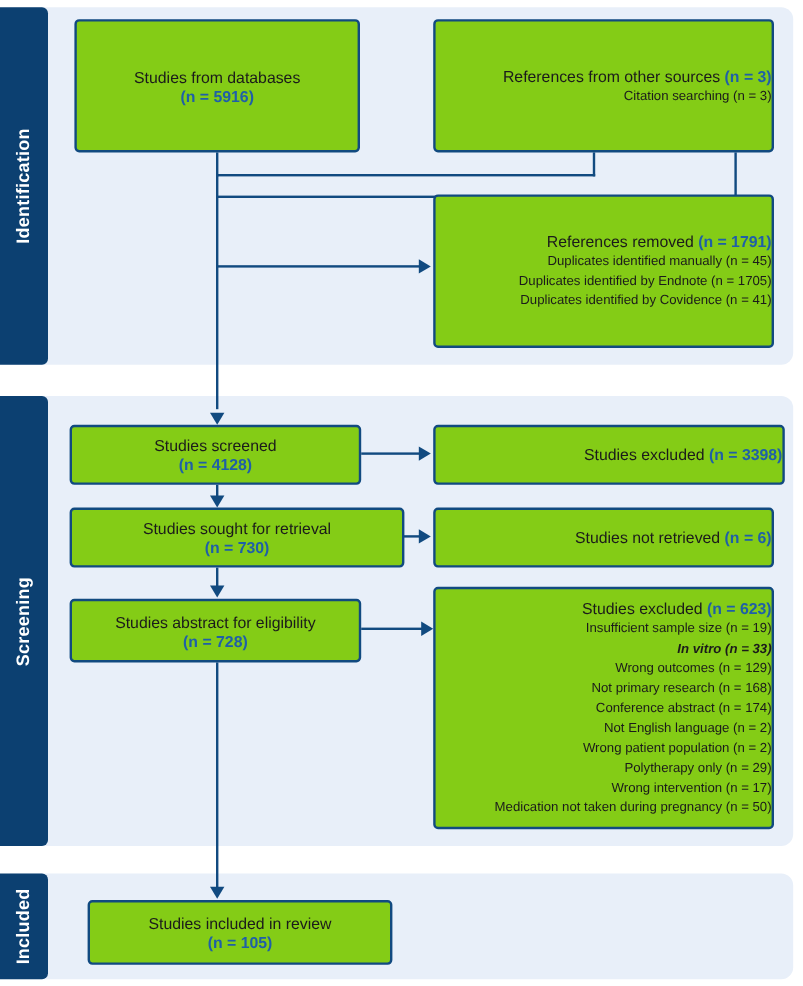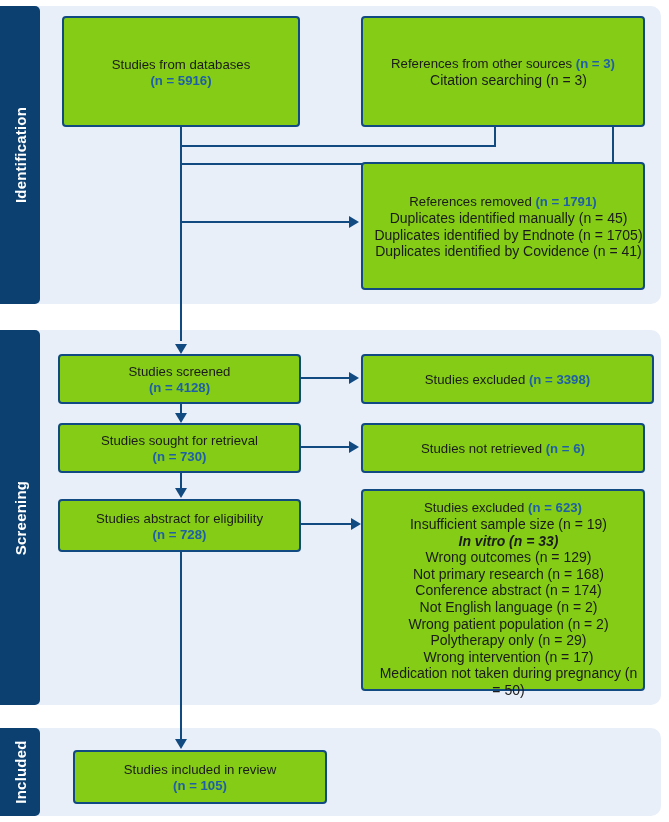--- a/index.html
+++ b/index.html
@@ -14,25 +14,25 @@
         color:#ffffff;font-weight:bold;font-size:15px;}
   .band span{position:absolute;left:50%;top:50%;
              transform:translate(-50%,-50%) rotate(-90deg);
              white-space:nowrap;display:block;letter-spacing:.2px;}
 
   
   .box{position:absolute;background:#84cc16;border:2.2px solid #114a80;
        border-radius:4px;box-sizing:border-box;}
   .box .inner{position:absolute;left:0;right:0;top:50%;transform:translateY(-50%);
               padding:0 8px;box-sizing:border-box;}
-  .box.left .inner{text-align:center;padding:0 0;}
+  .box.left .inner{text-align:right;padding:0 0;}
   .ctr{text-align:center;}
   .t{color:#1b1b1b;font-size:13.2px;line-height:17px;}
   .n{color:#1f5fa8;font-weight:bold;font-size:13.2px;}
-  .sub{color:#1b1b1b;font-size:14px;line-height:16.6px;padding-left:11px;}
+  .sub{color:#1b1b1b;font-size:11px;line-height:16.6px;padding-left:11px;}
   .sub.ital{font-style:italic;font-weight:bold;}
   .hdr{font-size:13.4px;}
 
   
   .ln{position:absolute;background:#114a80;}
   .vl{width:2.4px;}
   .hl{height:2.4px;}
   .arw{position:absolute;width:0;height:0;}
   .arw.down{border-left:6.5px solid transparent;border-right:6.5px solid transparent;
             border-top:10px solid #114a80;}
@@ -121,21 +121,21 @@
       <div class="n">(n = 4128)</div>
     </div>
   </div>
 
   <div class="box left" style="left:361px;top:354px;width:293px;height:50px;">
     <div class="inner">
       <div class="hdr"><span class="t">Studies excluded </span><span class="n">(n = 3398)</span></div>
     </div>
   </div>
 
-  <div class="box" style="left:58px;top:423px;width:243px;height:50px;">
+  <div class="box" style="left:58px;top:423px;width:279px;height:50px;">
     <div class="inner ctr">
       <div class="t">Studies sought for retrieval</div>
       <div class="n">(n = 730)</div>
     </div>
   </div>
 
   <div class="box left" style="left:361px;top:423px;width:284px;height:50px;">
     <div class="inner">
       <div class="hdr"><span class="t">Studies not retrieved </span><span class="n">(n = 6)</span></div>
     </div>

